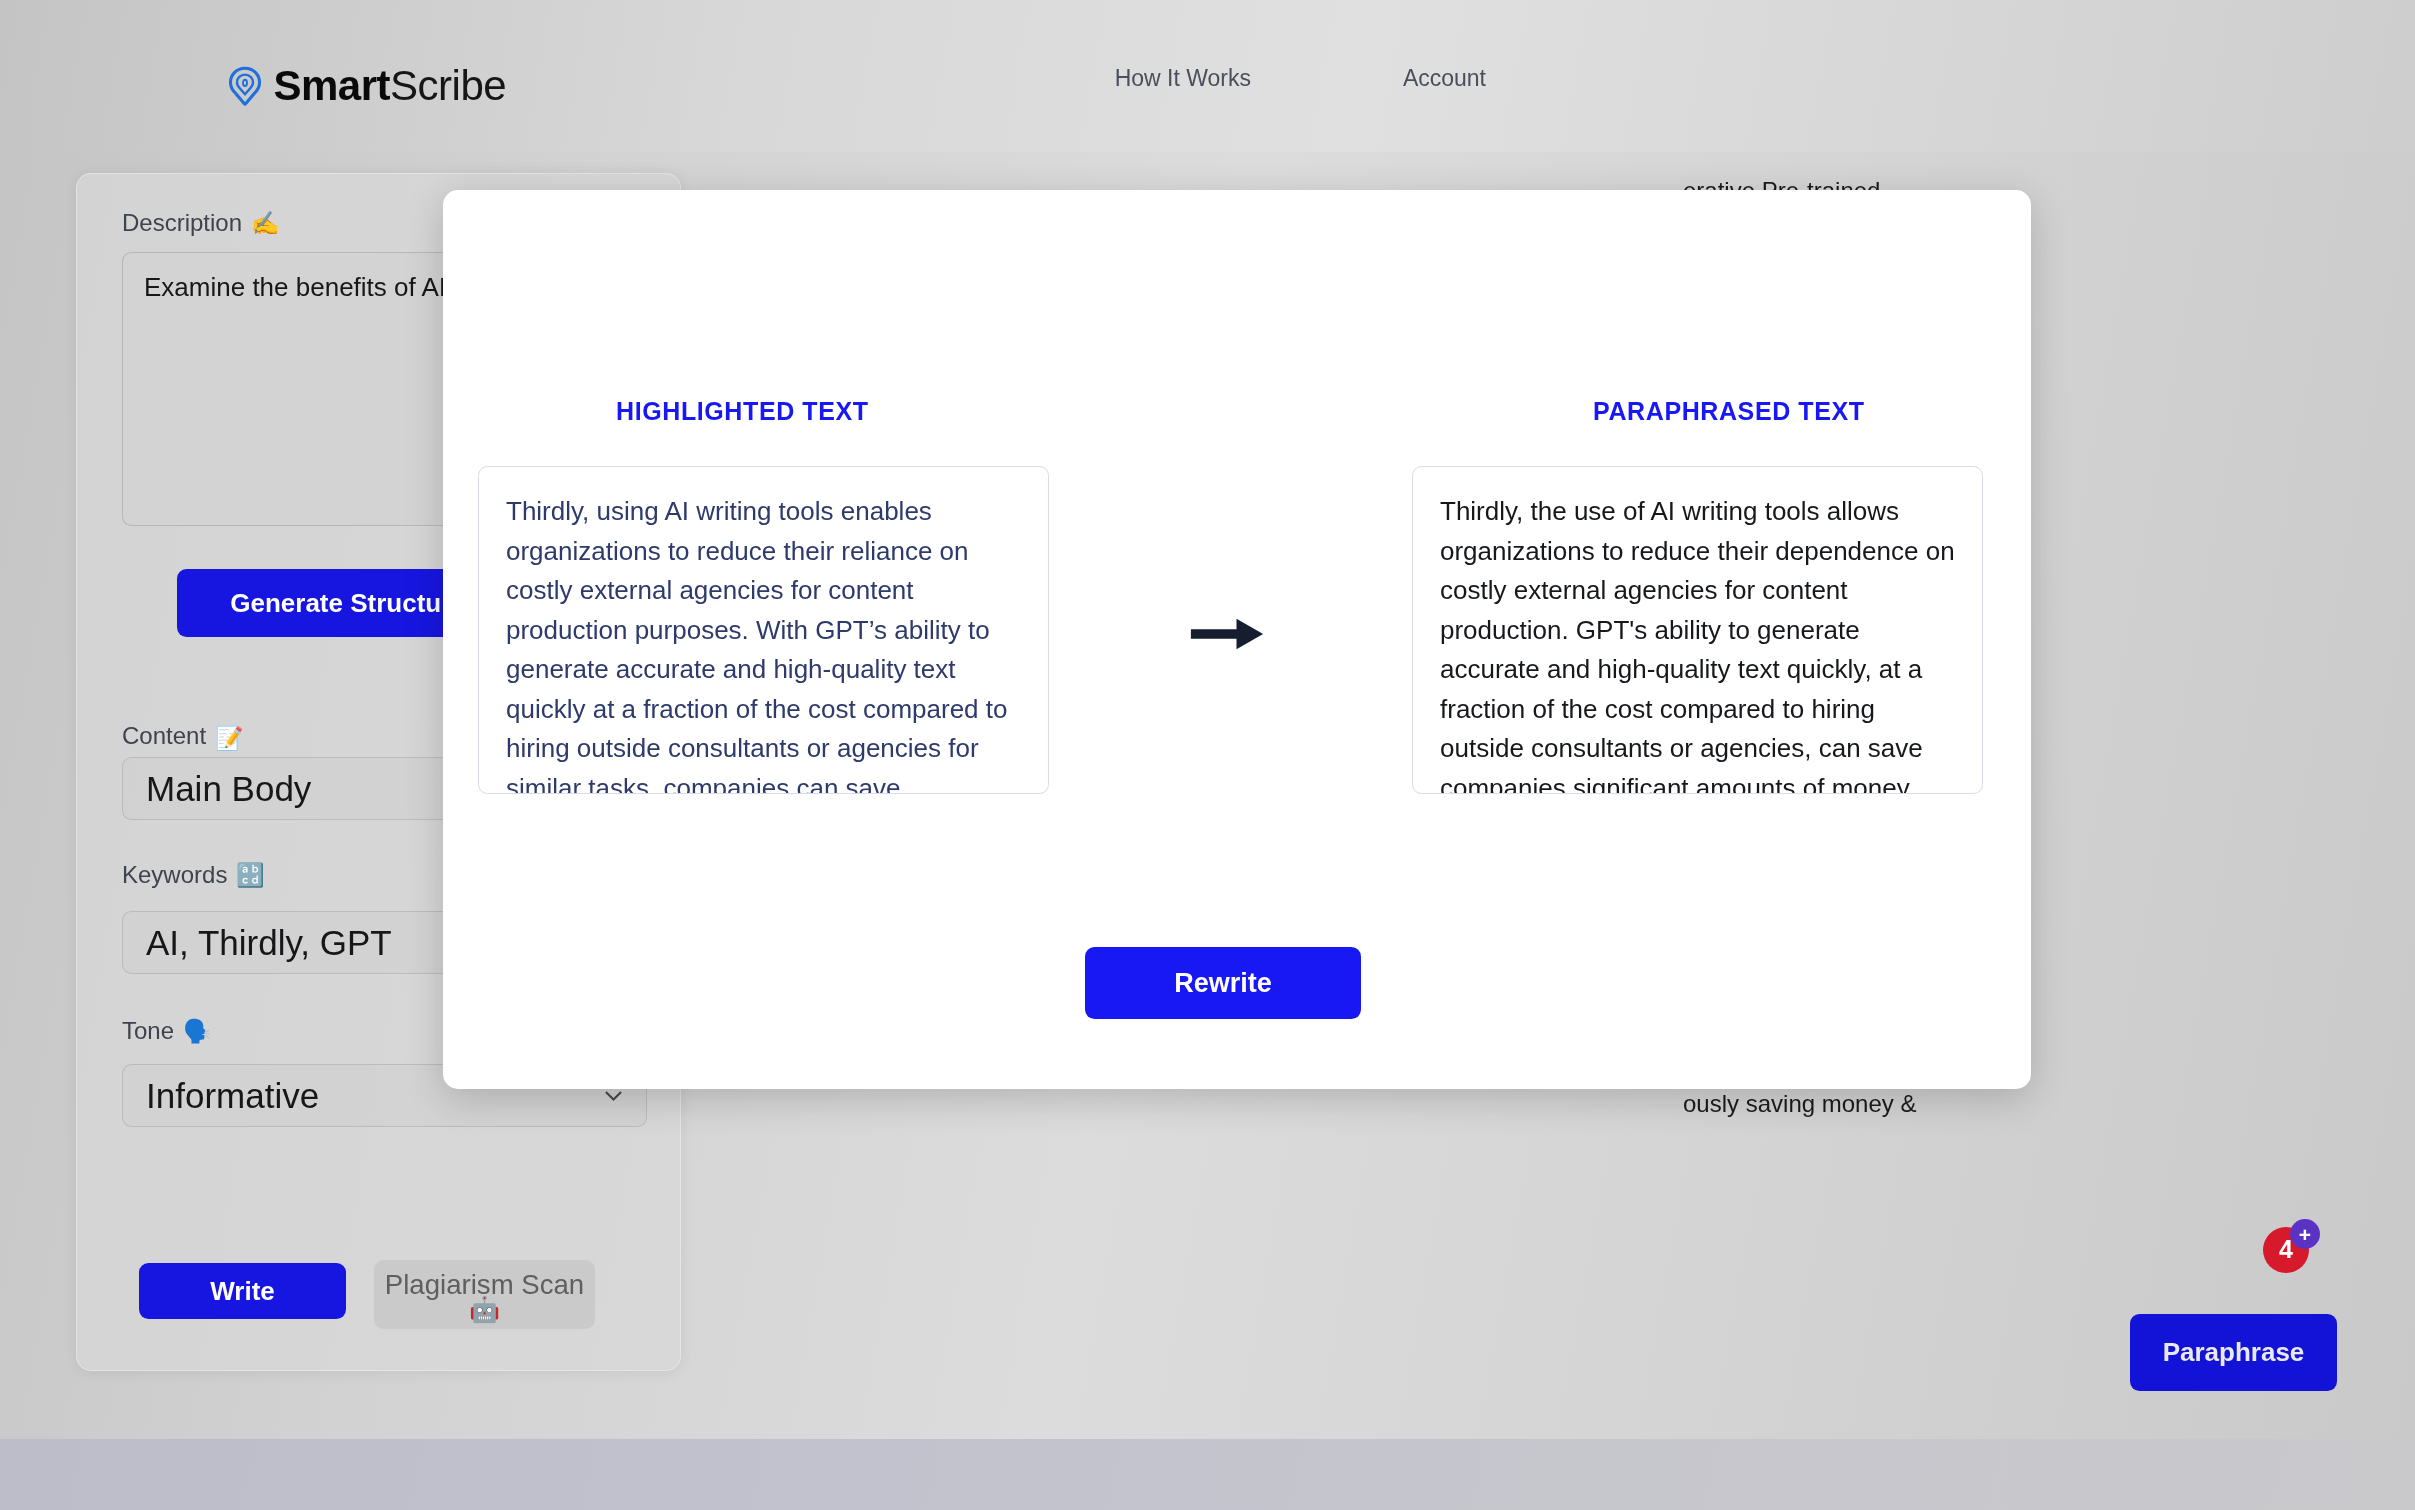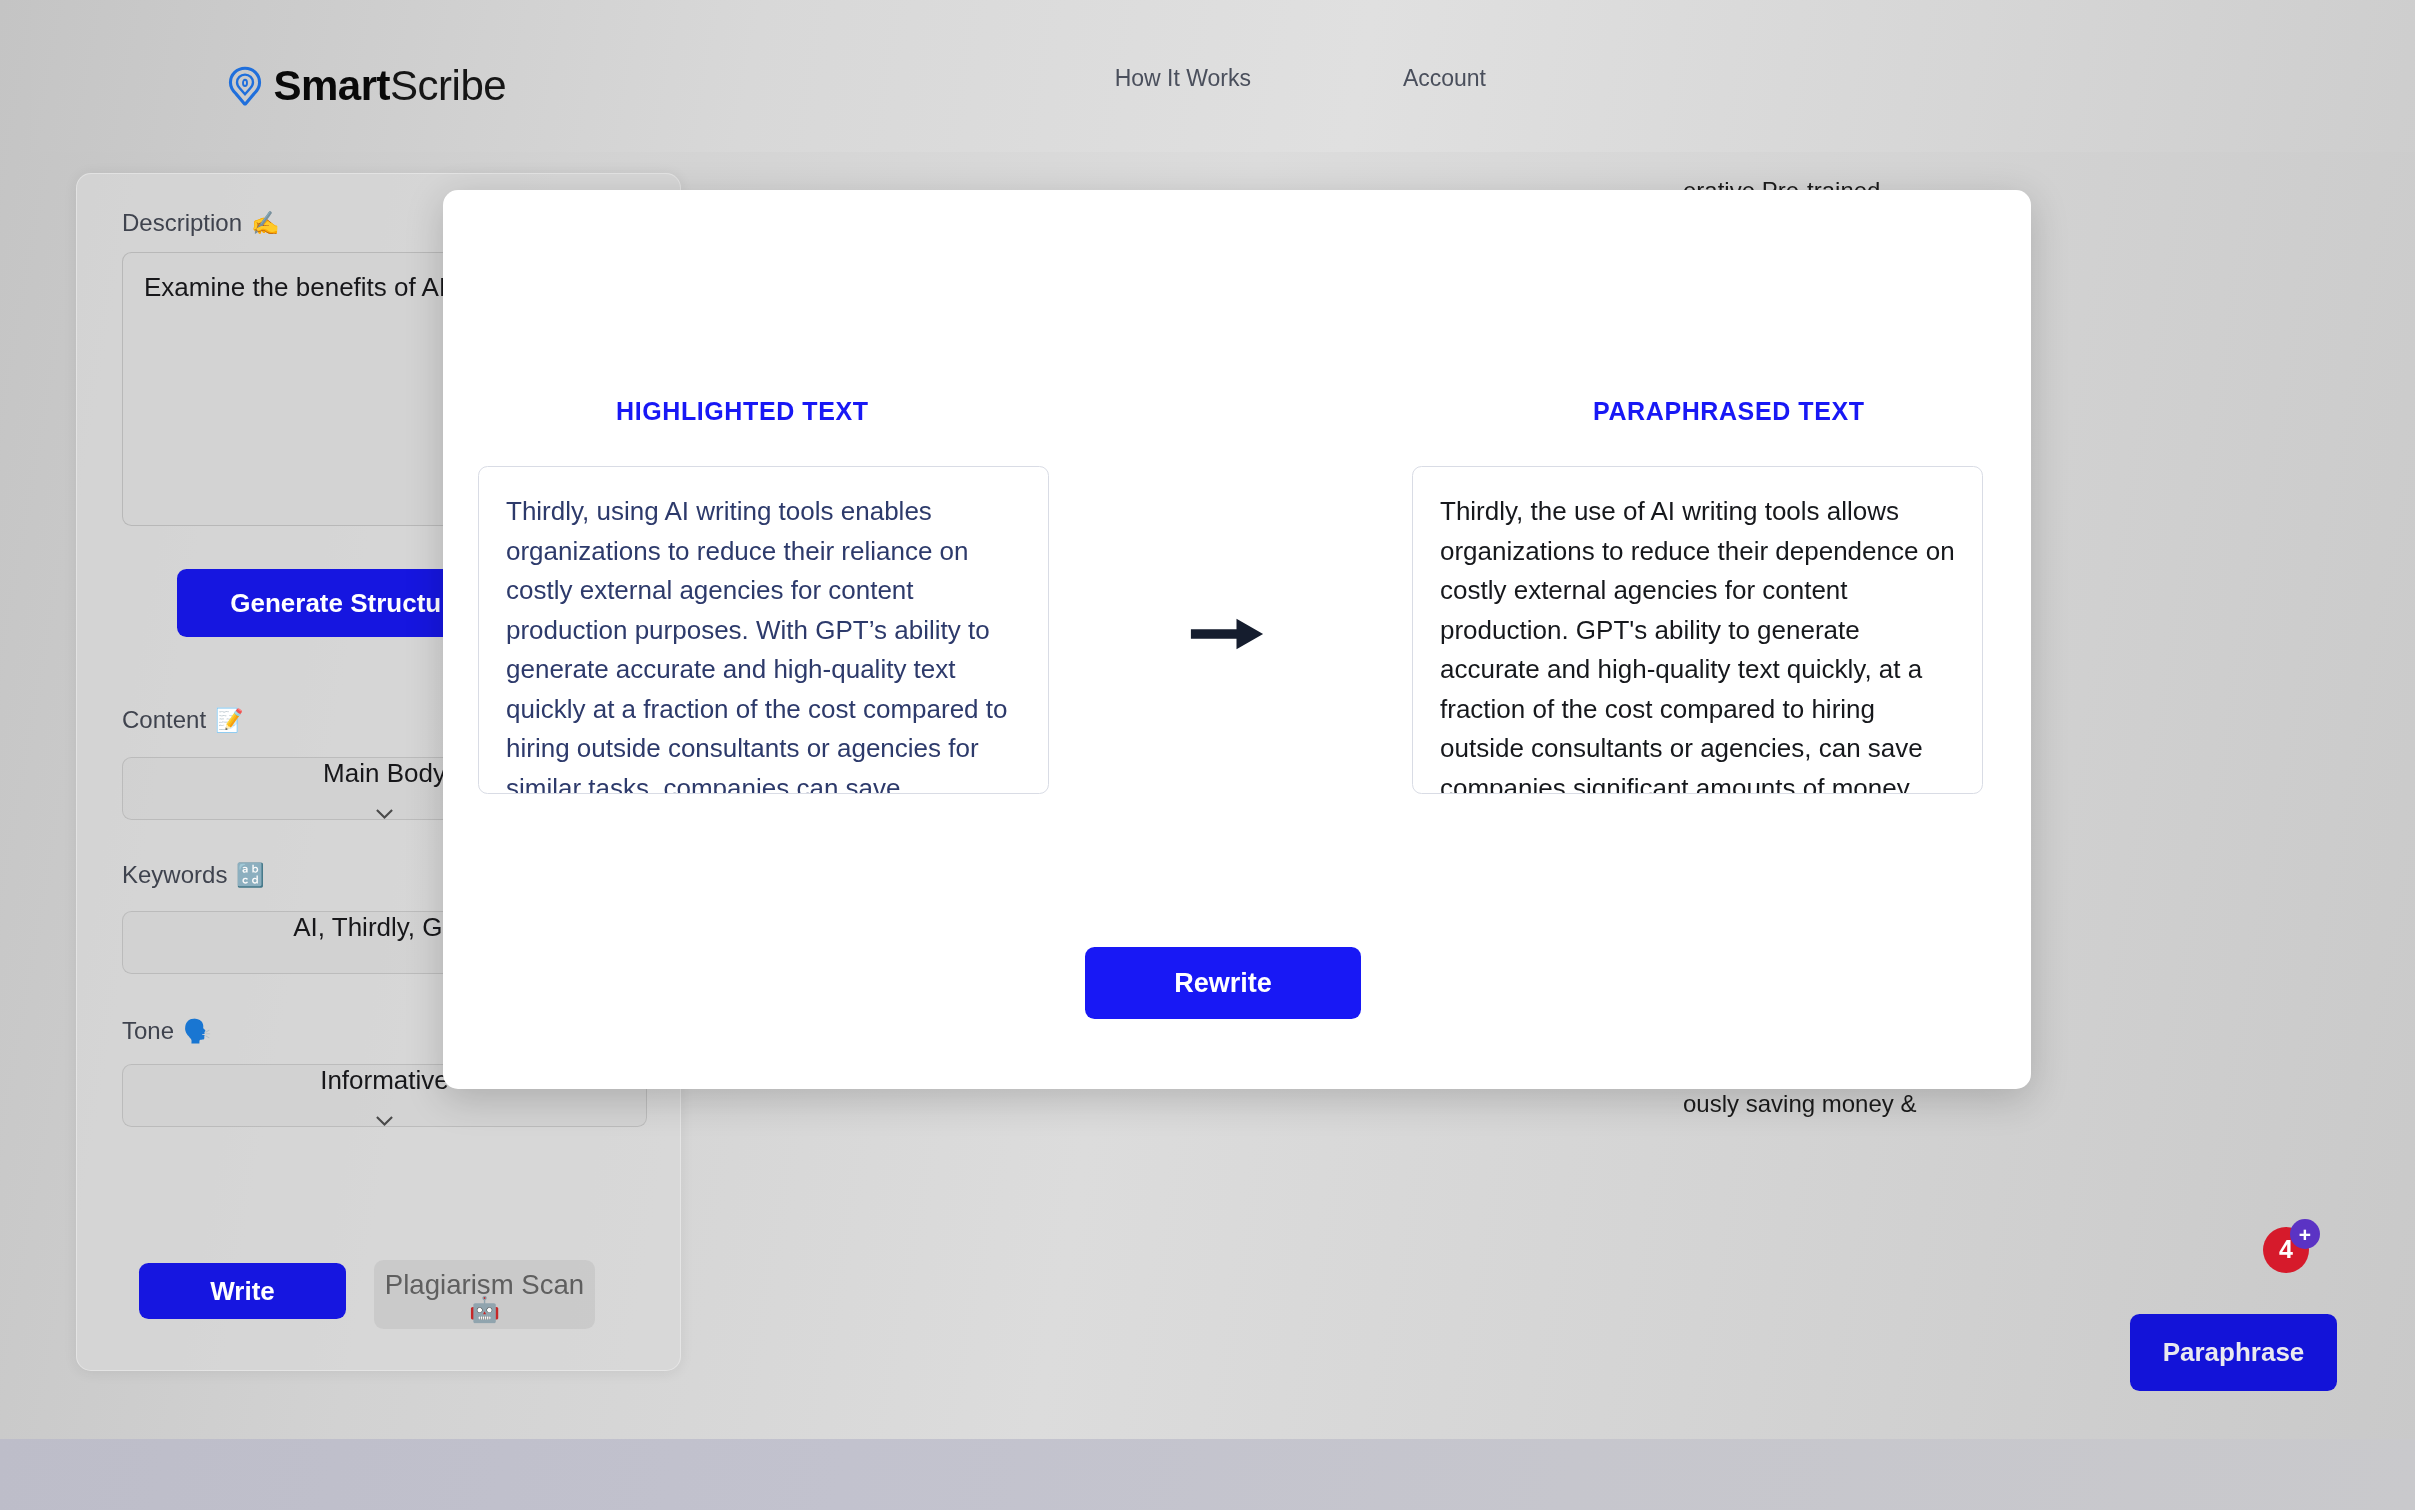--- a/index.html
+++ b/index.html
@@ -130,23 +130,22 @@
   }
   .btn-plagiarism .emoji-robot { font-size: 25px; margin-top: -1.9px; }
 
   .input-box {
     position: absolute;
     background: rgba(206,206,206,0.45);
     border: 1px solid rgba(155,155,155,0.4);
     border-radius: 9.5px;
     display: flex; align-items: center;
     padding: 0 23px;
-    font-size: 26px;
+    font-size: 35px;
     color: #17171a;
-    flex-direction: column;
   }
   .select-box { justify-content: space-between; }
   .chev {
     width: 19px; height: 11.4px;
     flex: none;
   }
 
   
   .doc-panel {
     position: absolute;
@@ -294,21 +293,21 @@
   <div class="left-card"></div>
 
   <div class="field-label" style="left:122px; top:209px;">
     <span>Description</span>
     <span class="emoji">✍️</span>
   </div>
   <div class="textarea-box" title="Describe your topic">Examine the benefits of AI writing tools</div>
 
   <button class="btn btn-primary btn-generate">Generate Structure</button>
 
-  <div class="field-label" style="left:122px; top:706px;">
+  <div class="field-label" style="left:122px; top:722px;align-items:flex-end;">
     <span>Content</span>
     <span class="emoji">📝</span>
   </div>
   <div class="input-box select-box" style="left:122px; top:757px; width:525px; height:63px;">
     <span>Main Body</span>
     <svg class="chev" viewBox="0 0 20 12">
       <path d="M2 2 L10 10 L18 2" fill="none" stroke="#4a4a4a" stroke-width="2.2"></path>
     </svg>
   </div>
 

